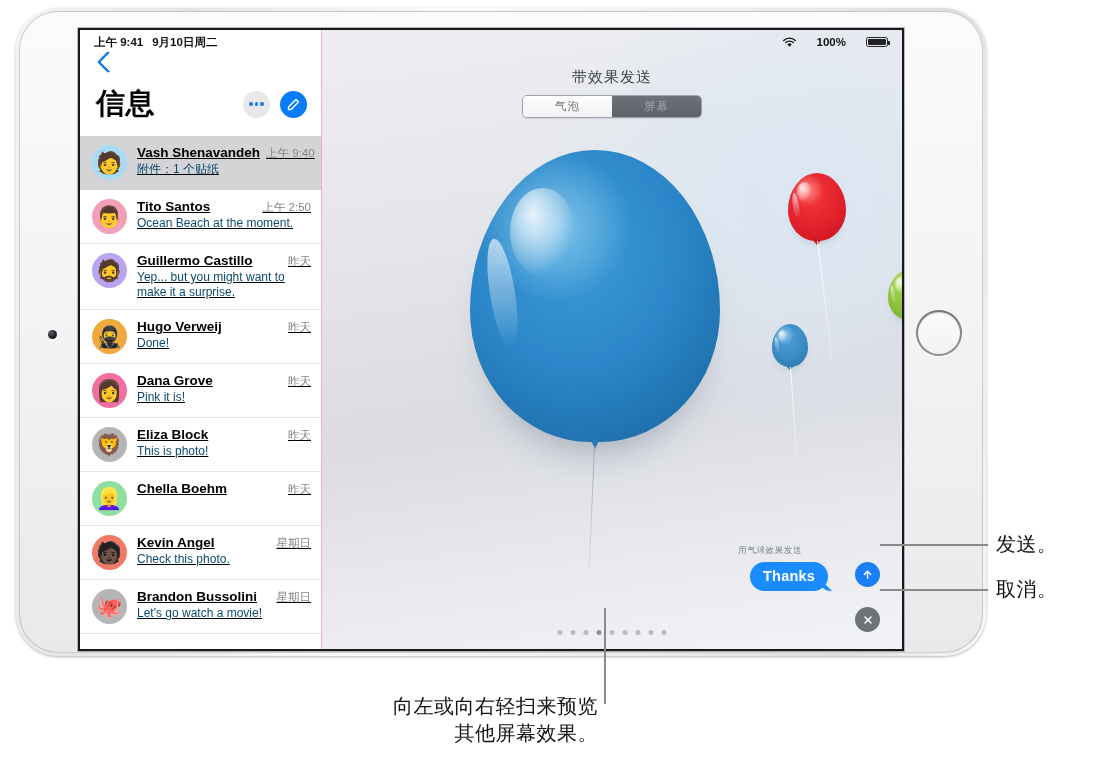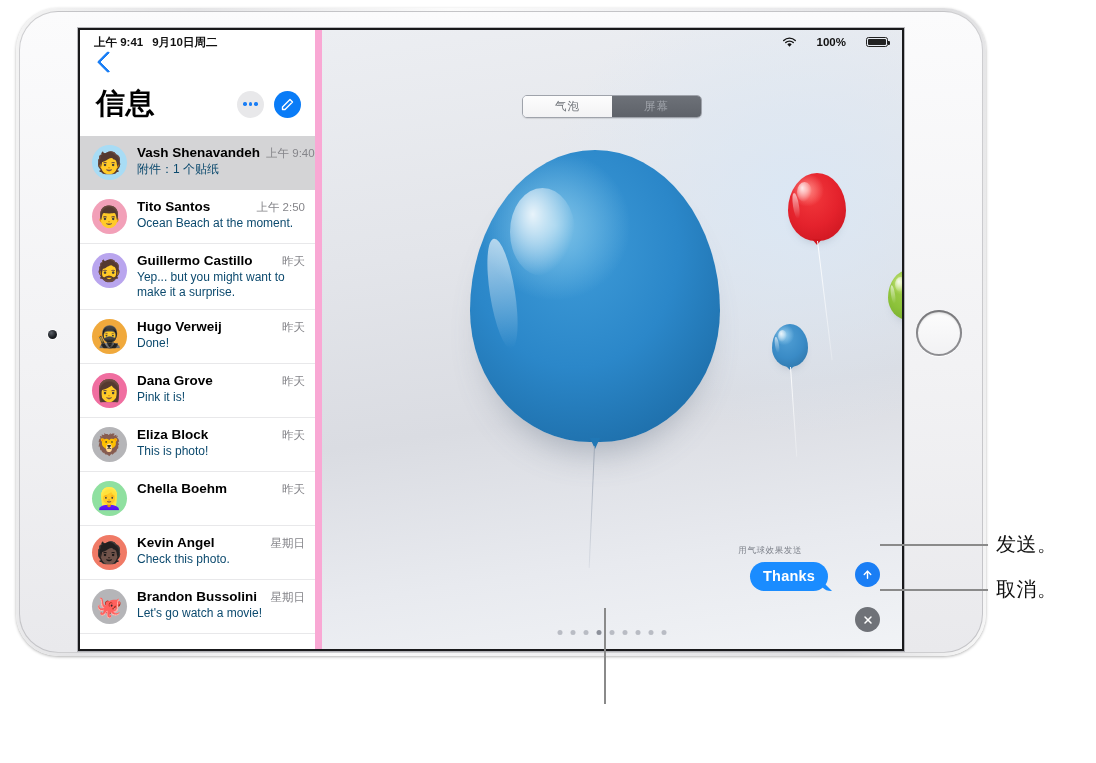--- a/index.html
+++ b/index.html
@@ -62,21 +62,21 @@
   }
   .battery::after {
     content: ""; position: absolute; right: -3px; top: 3px;
     width: 2px; height: 4px; background: #222; border-radius: 0 1px 1px 0;
   }
   .battery i { display: block; height: 100%; background: #222; border-radius: 1px; }
 
   
   .sidebar {
     position: absolute; left: 0; top: 0; width: 242px; height: 100%;
-    background: #ffffff; border-right: 7px solid #f9a8d4;
+    background: #ffffff; border-right: 1px solid #f9a8d4;
     display: flex; flex-direction: column; z-index: 20;
   }
   .sb-head { padding: 24px 14px 0 14px; }
   .back-chevron {
     width: 16px; height: 16px; cursor: pointer;
     border-left: 3.2px solid #1a7ef5; border-bottom: 3.2px solid #1a7ef5;
     transform: rotate(45deg); border-radius: 2px; margin-left: 6px;
   }
   .title-row {
     display: flex; align-items: center; justify-content: space-between;
@@ -99,21 +99,21 @@
   .convo {
     display: flex; gap: 10px; padding: 9px 10px 9px 12px;
     border-bottom: 1px solid #e8e8ea; cursor: pointer; align-items: flex-start;
   }
   .convo.selected { background: #d4d4d6; border-bottom-color: #d4d4d6; }
   .avatar {
     width: 35px; height: 35px; border-radius: 50%; flex-shrink: 0;
     display: flex; align-items: center; justify-content: center;
     font-size: 21px; line-height: 1; overflow: hidden;
   }
-  .convo-body { flex: 1; min-width: 0; }
+  .convo-body { flex: 1; min-width: 0; text-decoration: underline; }
   .convo-top { display: flex; justify-content: space-between; align-items: baseline; gap: 6px; }
   .convo-name { font-size: 13.5px; font-weight: bold; color: #000; white-space: nowrap; }
   .convo-time { font-size: 11.5px; color: #85858a; white-space: nowrap; flex-shrink: 0; }
   .convo-prev {
     font-size: 12px; color: #0c4a6e; line-height: 1.27; margin-top: 1px;
     display: -webkit-box; -webkit-line-clamp: 2; -webkit-box-orient: vertical; overflow: hidden;
   }
 
   
   .effects {
@@ -366,20 +366,21 @@
                   <span class="convo-name">Brandon Bussolini</span>
                   <span class="convo-time">星期日</span>
                 </div>
                 <div class="convo-prev">Let's go watch a movie!</div>
               </div>
             </div>
           </div>
       </div>
 
       <div class="effects">
+        <div class="eff-title">带效果发送</div>
 
         <div class="segmented">
           <div class="seg on">气泡</div>
           <div class="seg off">屏幕</div>
         </div>
 
         <div class="balloon big-balloon">
           <div class="bl-body">
               <div class="knot"></div>
             </div>
@@ -444,14 +445,16 @@
 
     </div>
   </div>
 
   <div class="lead lead-h" style="left:872px; top:544px; width:108px;"></div>
   <div class="lead lead-h" style="left:872px; top:589px; width:108px;"></div>
   <div class="lead lead-v" style="left:596px; top:608px; height:96px;"></div>
 
   <div class="callout-text" style="left:988px; top:531px;">发送。</div>
   <div class="callout-text" style="left:988px; top:576px;">取消。</div>
+  <div class="callout-text" style="left:306px; top:693px; text-align:right; width:284px;">向左或向右轻扫来预览
+其他屏幕效果。</div>
 
 </div>
 
 </body></html>

